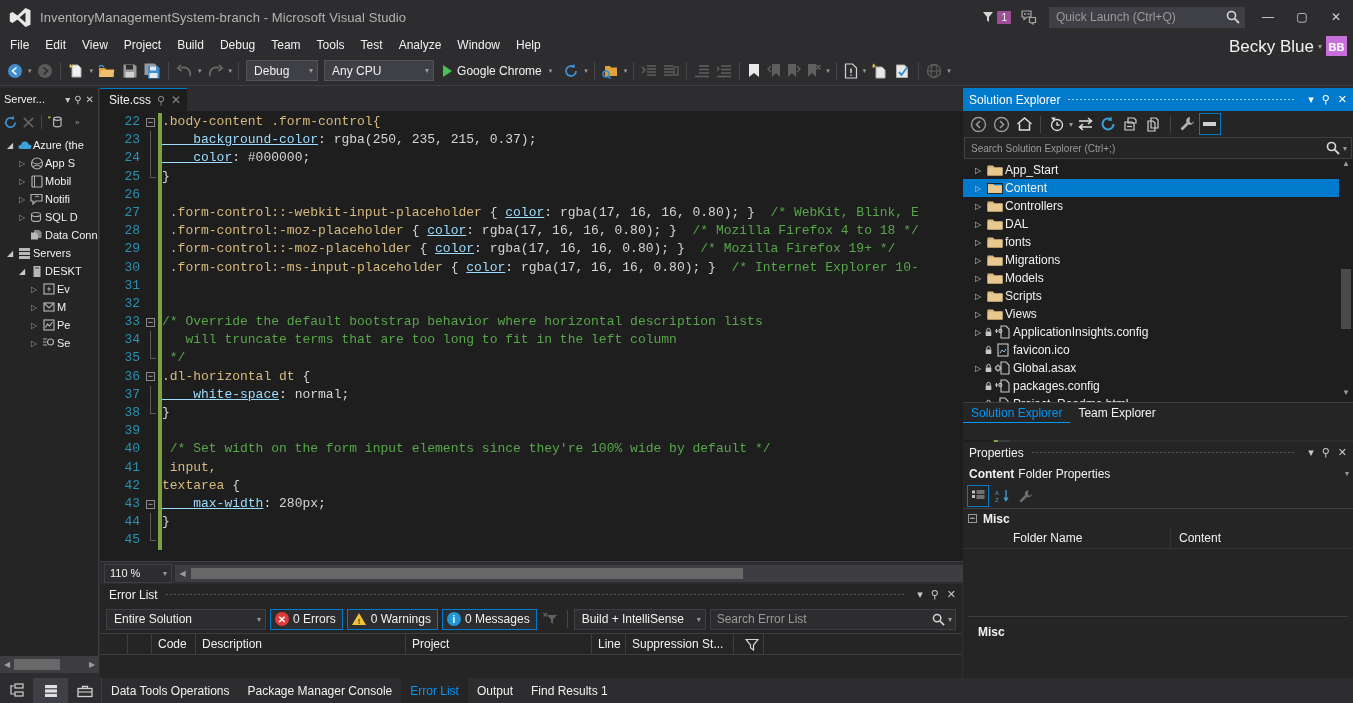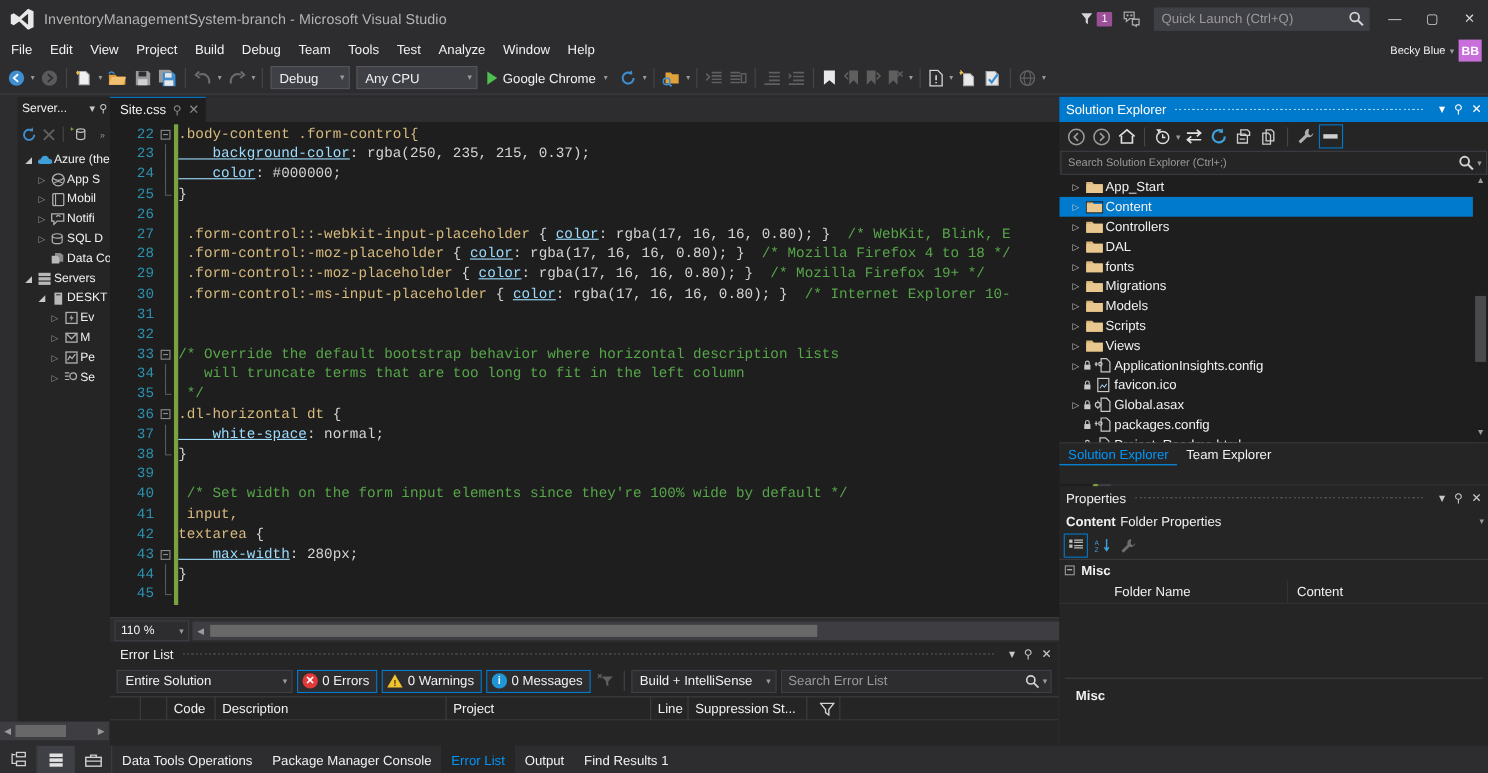--- a/index.html
+++ b/index.html
@@ -38,21 +38,21 @@
   .quicklaunch input::placeholder { color: #9a9a9a; }
   .wbtn { width: 34px; height: 34px; display: flex; align-items: center; justify-content: center; color: #d4d4d4; }
 
   
   .menubar {
     position: absolute; left: 0; top: 34px; width: 1353px; height: 22px;
     background: #2d2d30; display: flex; align-items: center; padding-left: 2px;
   }
   .menu-item { padding: 3px 8px; color: #f1f1f1; font-size: 12px; white-space: nowrap; }
   .account { position: absolute; right: 6px; top: 36px; display: flex; align-items: center; gap: 4px; }
-  .account-name { color: #f1f1f1; font-size: 10px; }
+  .account-name { color: #f1f1f1; font-size: 17px; }
   .avatar {
     width: 21px; height: 21px; background: #c86fdb; color: #fff; font-size: 11px;
     display: flex; align-items: center; justify-content: center; font-weight: bold;
   }
 
   
   .toolbar {
     position: absolute; left: 0; top: 56px; width: 1353px; height: 30px;
     background: #2d2d30; display: flex; align-items: center; padding-left: 4px;
     border-bottom: 1px solid #3e3e42;
@@ -65,21 +65,21 @@
     font-size: 12px; display: flex; align-items: center; padding: 0 4px 0 7px; margin: 0 3px;
   }
   .tb-combo .cval { flex: 1; }
   .tb-combo .carr { color: #9a9a9a; font-size: 8px; margin-left: 10px; }
   .run-btn { display: flex; align-items: center; gap: 5px; padding: 0 6px; height: 24px; }
   .run-btn .lbl { color: #f1f1f1; font-size: 12px; }
   .tri-right { width: 0; height: 0; border-left: 9px solid #4ec04e; border-top: 6px solid transparent; border-bottom: 6px solid transparent; }
 
   
   .server-panel {
-    position: absolute; left: 16px; top: 88px; width: 99px; height: 568px;
+    position: absolute; left: 0; top: 88px; width: 99px; height: 568px;
     background: #252526; border-right: 1px solid #3e3e42;
   }
   .sp-head { height: 22px; display: flex; align-items: center; padding: 0 2px 0 4px; color: #f1f1f1; font-size: 11px; }
   .sp-head .t { flex: 1; white-space: nowrap; overflow: hidden; }
   .sp-head .ic { padding: 0 2px; color: #c8c8c8; font-size: 10px; }
   .sp-tools { height: 24px; display: flex; align-items: center; padding: 0 3px; gap: 4px; }
   .sp-tree { padding-top: 2px; font-size: 11px; }
   .sp-row { height: 18px; display: flex; align-items: center; white-space: nowrap; overflow: hidden; color: #f1f1f1; }
   .arrow-r { width: 12px; text-align: center; color: #9a9a9a; font-size: 8px; }
   .arrow-d { width: 12px; text-align: center; color: #c8c8c8; font-size: 8px; }

